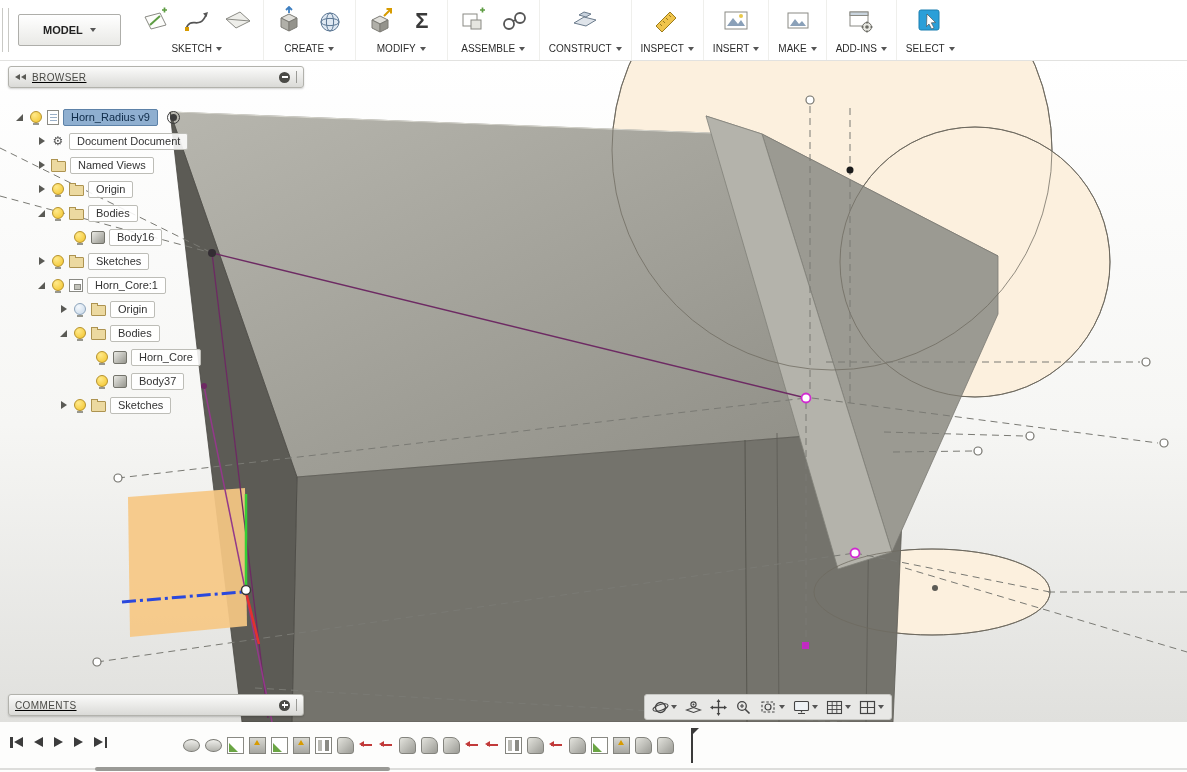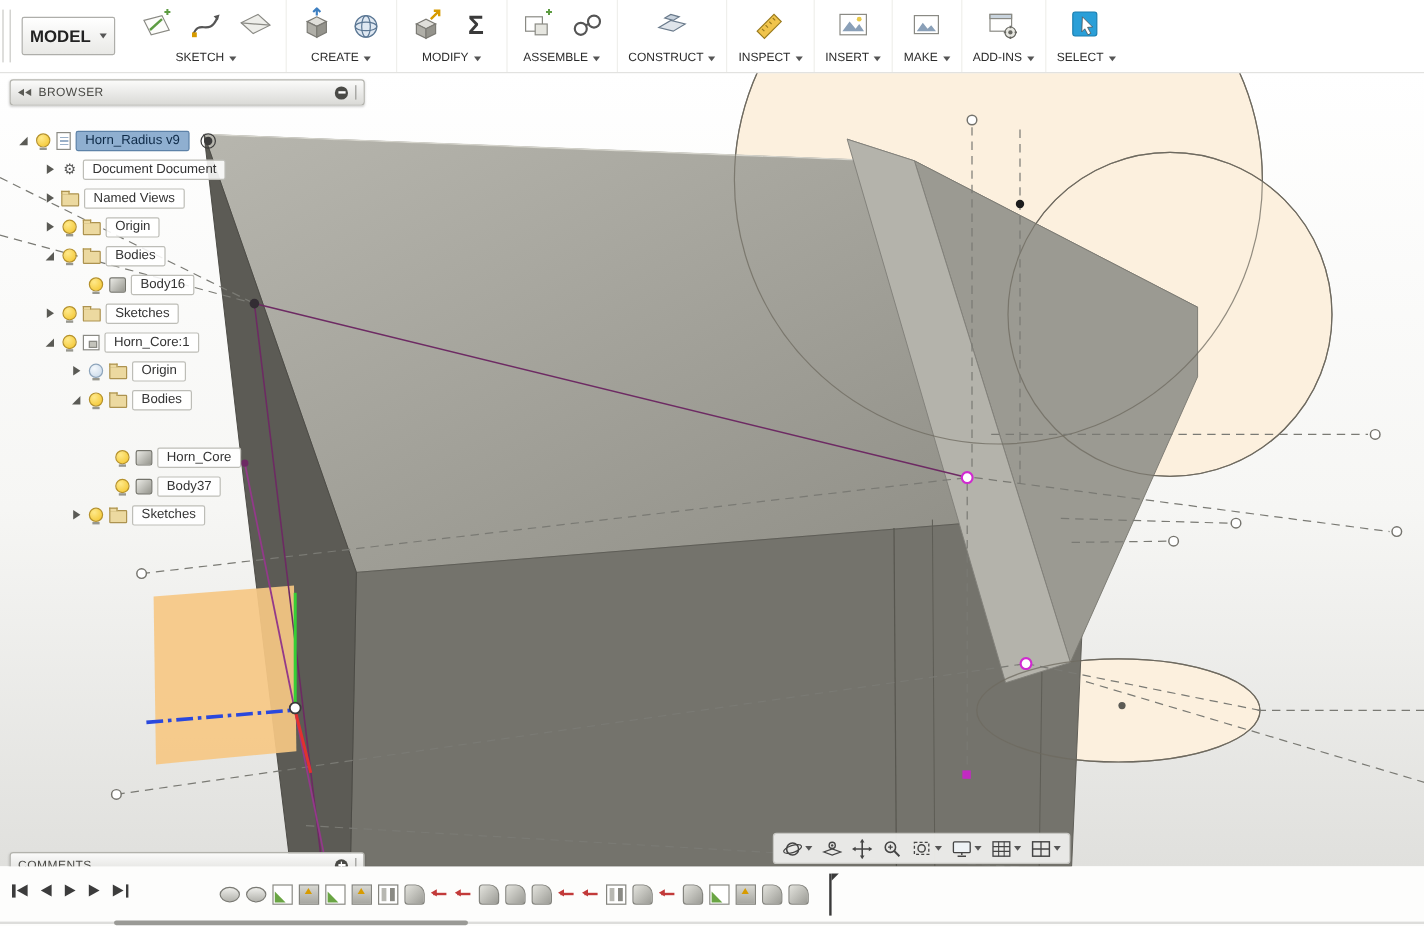--- a/index.html
+++ b/index.html
@@ -10,37 +10,37 @@
   .viewport{position:absolute;left:0;top:60px;width:1187px;height:662px;
     background:linear-gradient(#ffffff 0%,#f6f6f4 55%,#e0e0dd 100%);z-index:0;}
   .scene{position:absolute;left:0;top:0;z-index:1;pointer-events:none;}
 
   
   .toolbar{position:absolute;left:0;top:0;width:1187px;height:60px;background:#fff;
     border-bottom:1px solid #e2e2e0;display:flex;align-items:stretch;z-index:10;}
   .toolbar-grip{width:5px;height:44px;align-self:center;margin:0 3px 0 2px;
     border-left:1px solid #c9c9c5;border-right:1px solid #c9c9c5;}
   .model-btn{align-self:center;margin:0 10px 0 6px;height:30px;border:1px solid #aeaeaa;
-    border-radius:2px;background:linear-gradient(#ffffff,#e9e9e6);font-size:14px;font-weight:bold;
-    color:#222;display:flex;align-items:center;gap:7px;padding:0 6px;cursor:default;}
+    border-radius:2px;background:linear-gradient(#ffffff,#e9e9e6);font-size:11px;font-weight:bold;
+    color:#222;display:flex;align-items:center;gap:7px;padding:0 24px;cursor:default;}
   .caret{width:0;height:0;border-left:3.5px solid transparent;border-right:3.5px solid transparent;
     border-top:4px solid #555;display:inline-block;}
   .tb-group{display:flex;flex-direction:column;align-items:center;padding:1px 9px 0;
     border-right:1px solid #efefec;}
   .tb-icons{flex:1;display:flex;align-items:center;gap:9px;}
   .tb-icon{width:32px;height:32px;display:flex;align-items:center;justify-content:center;}
   .tb-icon.sigma{font-size:22px;font-weight:bold;color:#3a3a3a;}
   .tb-label{height:17px;font-size:10px;color:#2b2b2b;display:flex;align-items:center;gap:4px;
     padding-bottom:3px;}
 
   
   .browser{position:absolute;left:8px;top:66px;width:296px;z-index:5;}
   .panel-header{height:20px;background:linear-gradient(#fbfbfa,#dadad7);border:1px solid #b2b2ac;
     border-radius:3px;display:flex;align-items:center;padding:0 6px;gap:6px;
-    box-shadow:0 1px 2px rgba(0,0,0,.18);}
+    box-shadow:0 1px 2px rgba(0,0,0,.18);text-decoration:underline;}
   .panel-title{font-size:10px;color:#4a4a46;letter-spacing:.4px;flex:1;}
   .collapse-ic{display:flex;gap:1px;}
   .collapse-ic i{width:0;height:0;border-right:5px solid #5a5a55;
     border-top:3.5px solid transparent;border-bottom:3.5px solid transparent;}
   .circle-btn{width:11px;height:11px;border-radius:50%;background:#4a4a46;position:relative;flex:none;}
   .circle-btn::before{content:"";position:absolute;left:2.5px;right:2.5px;top:4.8px;height:1.6px;background:#fff;}
   .circle-btn.plus::after{content:"";position:absolute;top:2.5px;bottom:2.5px;left:4.8px;width:1.6px;background:#fff;}
   .header-grip{width:1px;height:12px;background:#9a9a96;}
 
   .tree{padding-top:5px;}
@@ -67,21 +67,21 @@
   .node-icon.component{width:12px;height:11px;background:#fff;border:1px solid #8a8a84;}
   .node-icon.component::before{content:"";position:absolute;right:1px;bottom:1px;width:5px;height:4px;
     background:#c3c3bb;border:1px solid #8a8a84;}
   .node-label{font-size:11px;color:#333;background:rgba(255,255,255,.88);border:1px solid #bdbdb7;
     border-radius:2px;padding:1.5px 7px;white-space:nowrap;}
   .tree-row.selected .node-label{background:#8fafd0;border-color:#5d82a8;color:#0e2a47;}
   .radio{width:11px;height:11px;border:1.5px solid #3c3c3c;border-radius:50%;margin-left:9px;position:relative;flex:none;}
   .radio::before{content:"";position:absolute;inset:2px;background:#3c3c3c;border-radius:50%;}
 
   
-  .comments{position:absolute;left:8px;top:694px;width:296px;z-index:5;margin-top:16px;}
+  .comments{position:absolute;left:8px;top:694px;width:296px;z-index:5;}
 
   
   .navbar{position:absolute;left:644px;top:694px;height:24px;z-index:6;background:rgba(241,241,239,.93);
     border:1px solid #c6c6c2;border-radius:3px;display:flex;align-items:center;padding:0 7px;gap:8px;}
   .nav-item{display:flex;align-items:center;gap:2px;}
 
   
   .timeline{position:absolute;left:0;bottom:0;width:1187px;height:50px;background:#fdfdfc;z-index:9;}
   .playback{position:absolute;left:10px;top:13px;display:flex;gap:11px;align-items:center;}
   .pb-btn{display:flex;align-items:center;gap:1.5px;height:14px;}
@@ -460,21 +460,21 @@
         <span class="bulb off"></span>
         <span class="node-icon folder"></span>
         <span class="node-label">Origin</span>
       </div>
       <div class="tree-row" style="padding-left: 50px;">
         <span class="expander expanded"></span>
         <span class="bulb "></span>
         <span class="node-icon folder"></span>
         <span class="node-label">Bodies</span>
       </div>
-      <div class="tree-row" style="padding-left: 72px; margin-top: 24px;">
+      <div class="tree-row" style="padding-left: 72px;">
         <span class="expander none"></span>
         <span class="bulb "></span>
         <span class="node-icon body"></span>
         <span class="node-label">Horn_Core</span>
       </div>
       <div class="tree-row" style="padding-left: 72px;">
         <span class="expander none"></span>
         <span class="bulb "></span>
         <span class="node-icon body"></span>
         <span class="node-label">Body37</span>

